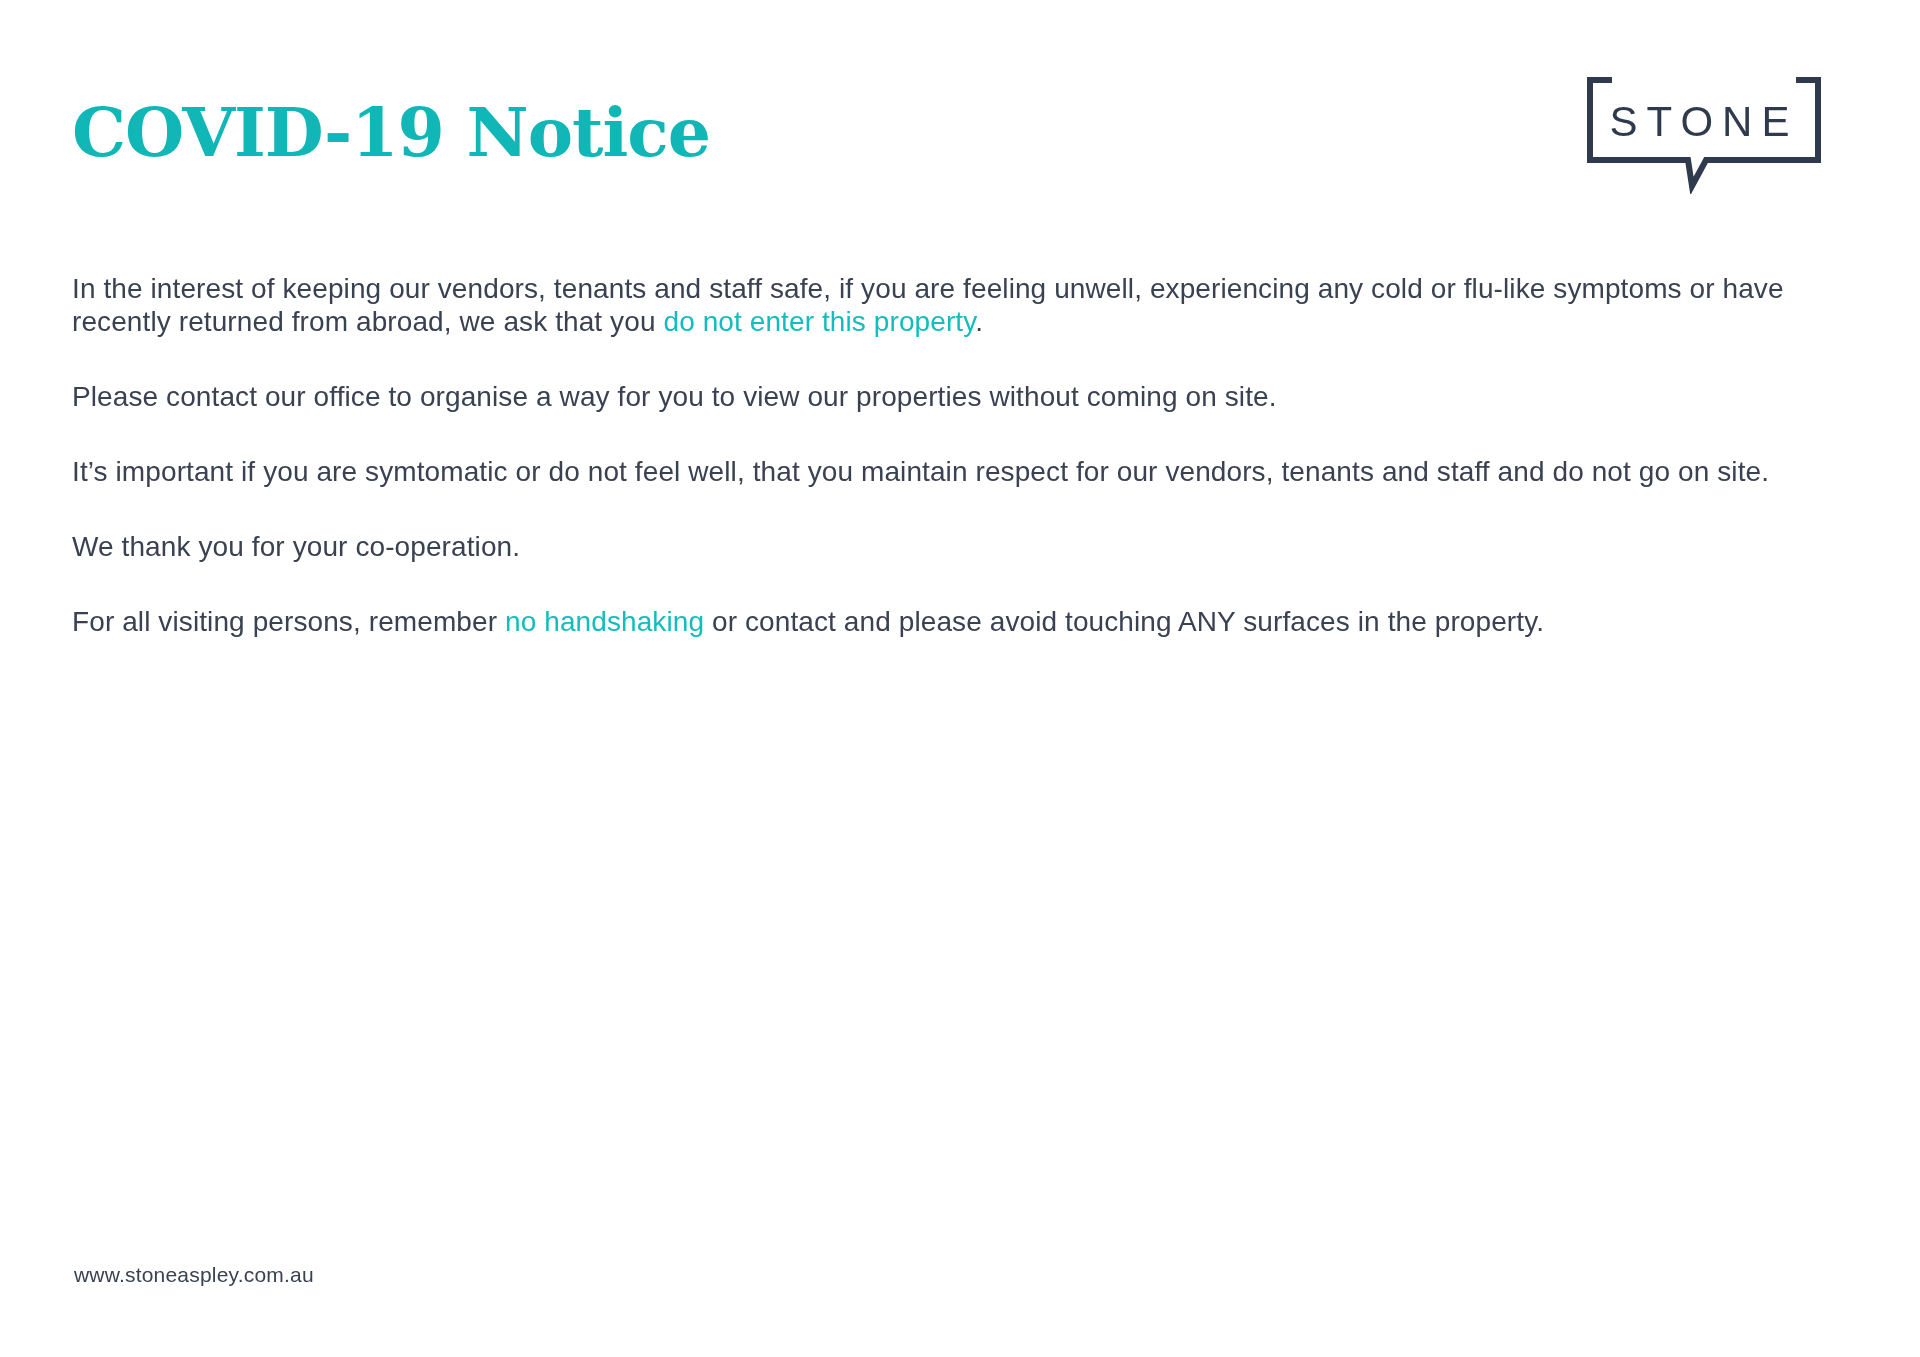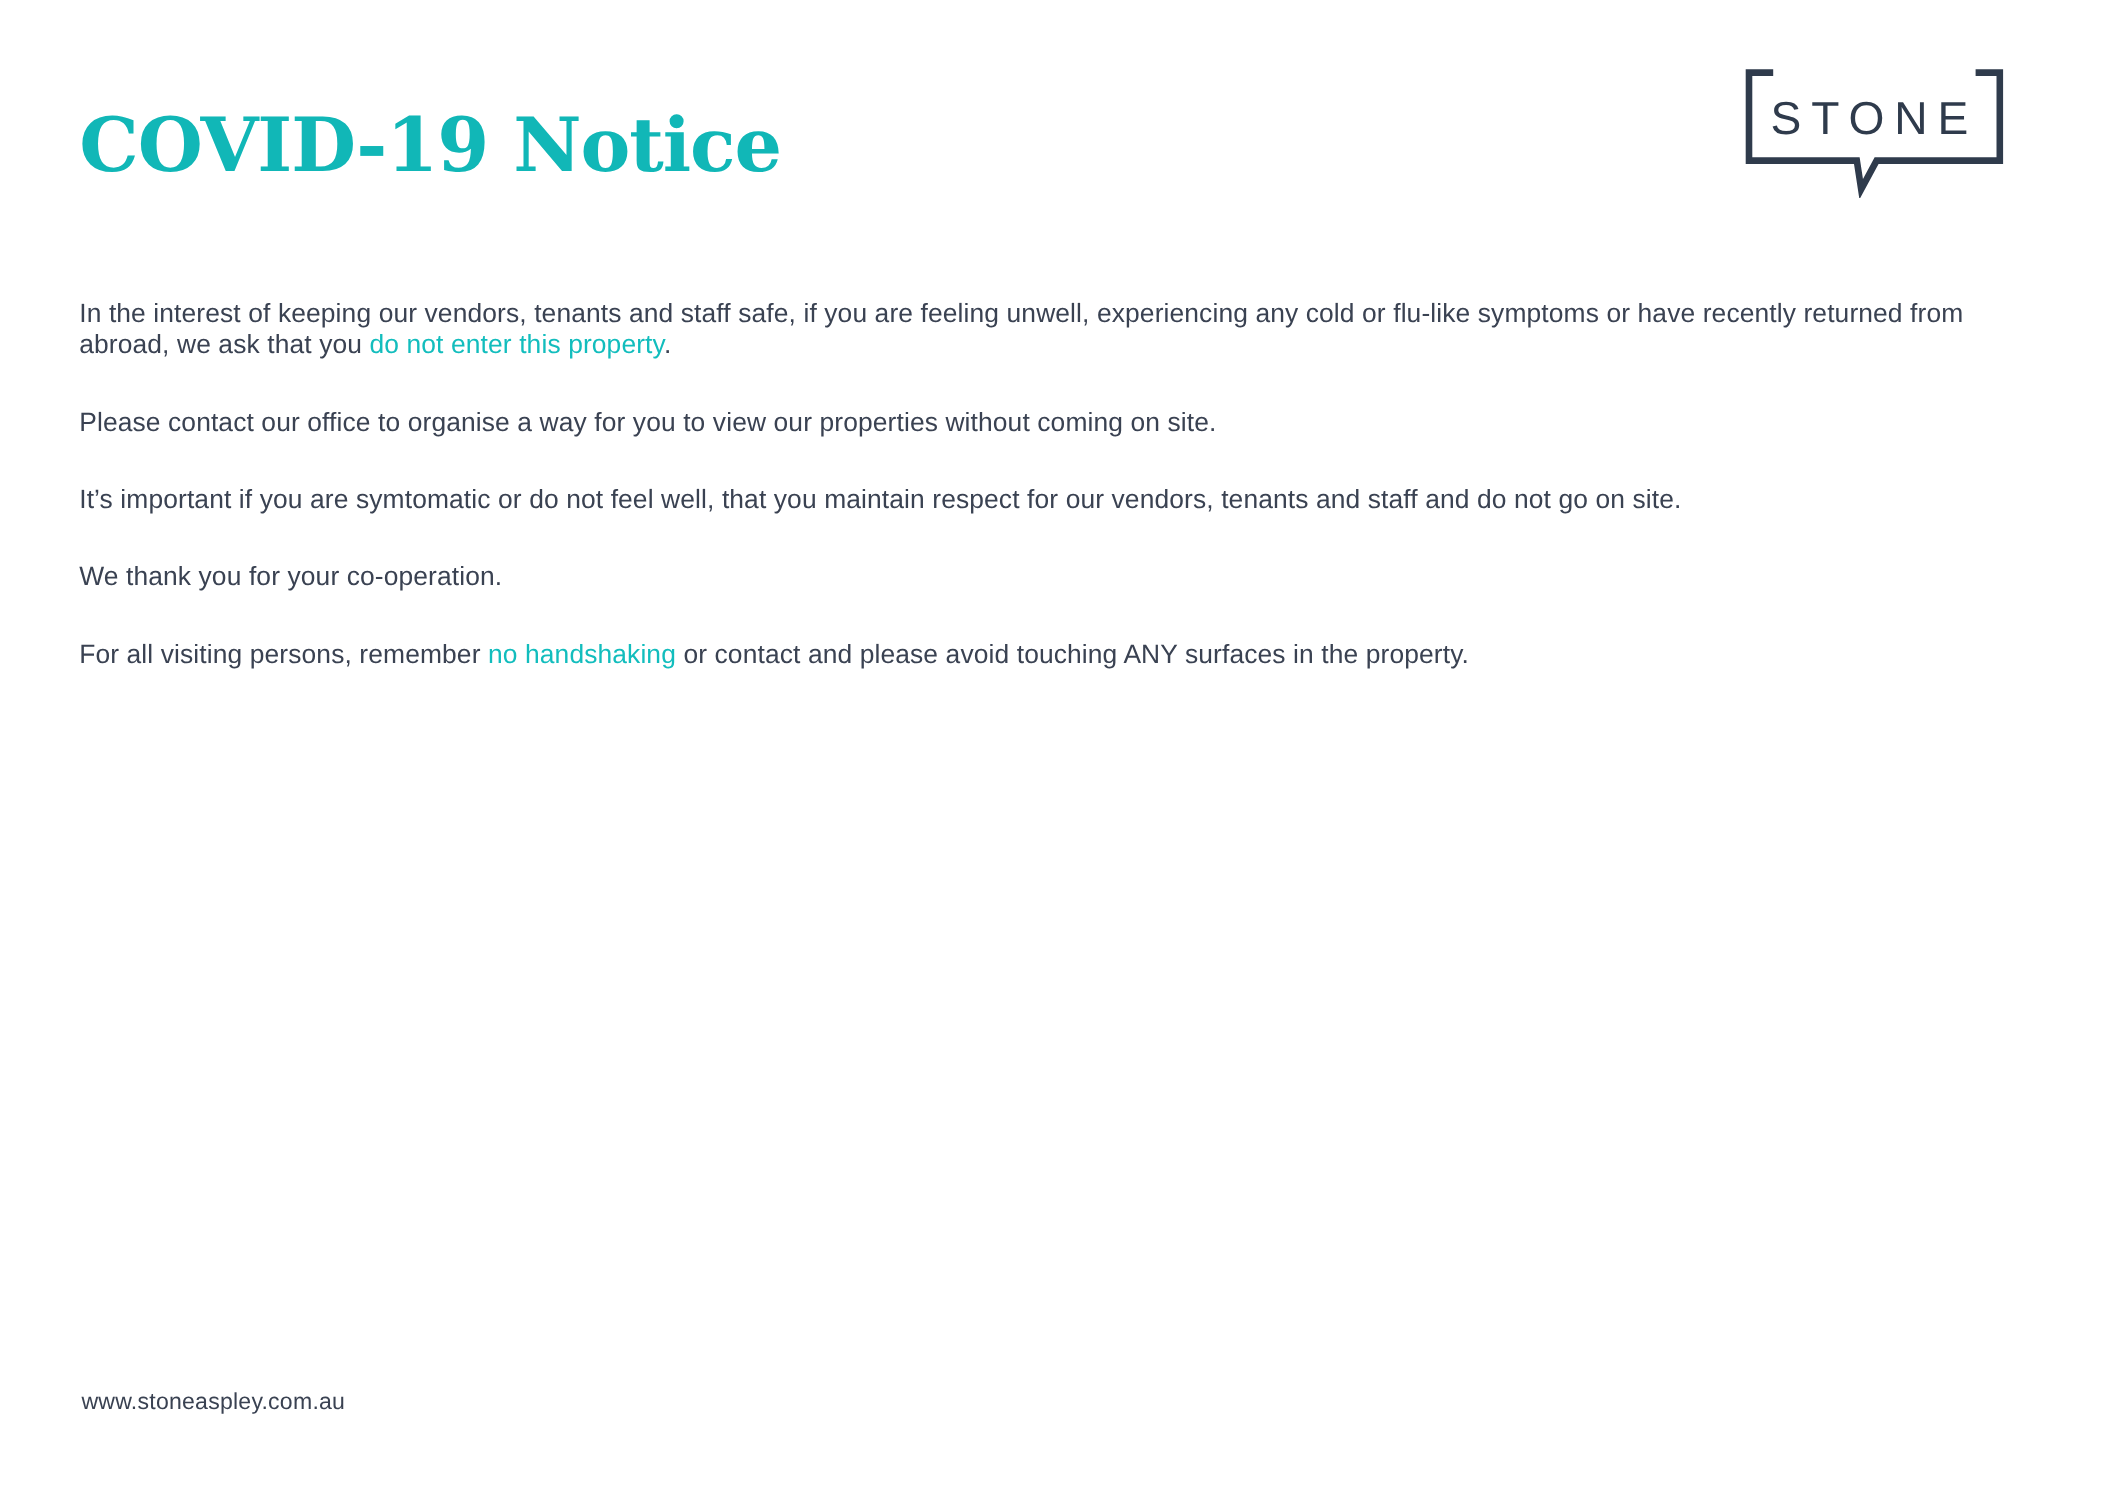--- a/index.html
+++ b/index.html
@@ -43,36 +43,36 @@
     line-height: 1;
     color: #11b7b7;
     letter-spacing: -1px;
     white-space: nowrap;
   }
 
   
   .logo {
     position: absolute;
     right: 24px;
-    top: 8px;
+    top: 22px;
     width: 240px;
     height: 120px;
   }
   .logo svg { display: block; }
 
   
   .content {
     position: absolute;
     left: 72px;
     top: 272px;
     width: 1790px;
   }
 
   .para {
-    font-size: 24px;
+    font-size: 28px;
     line-height: 1.18;
     color: #3a4252;
     margin: 0 0 42px 0;
     letter-spacing: 0.1px;
     max-width: 1790px;
   }
   .para:last-of-type { margin-bottom: 18px; }
 
   .p1 { max-width: 1800px; }
   .p2 { max-width: 1720px; }

